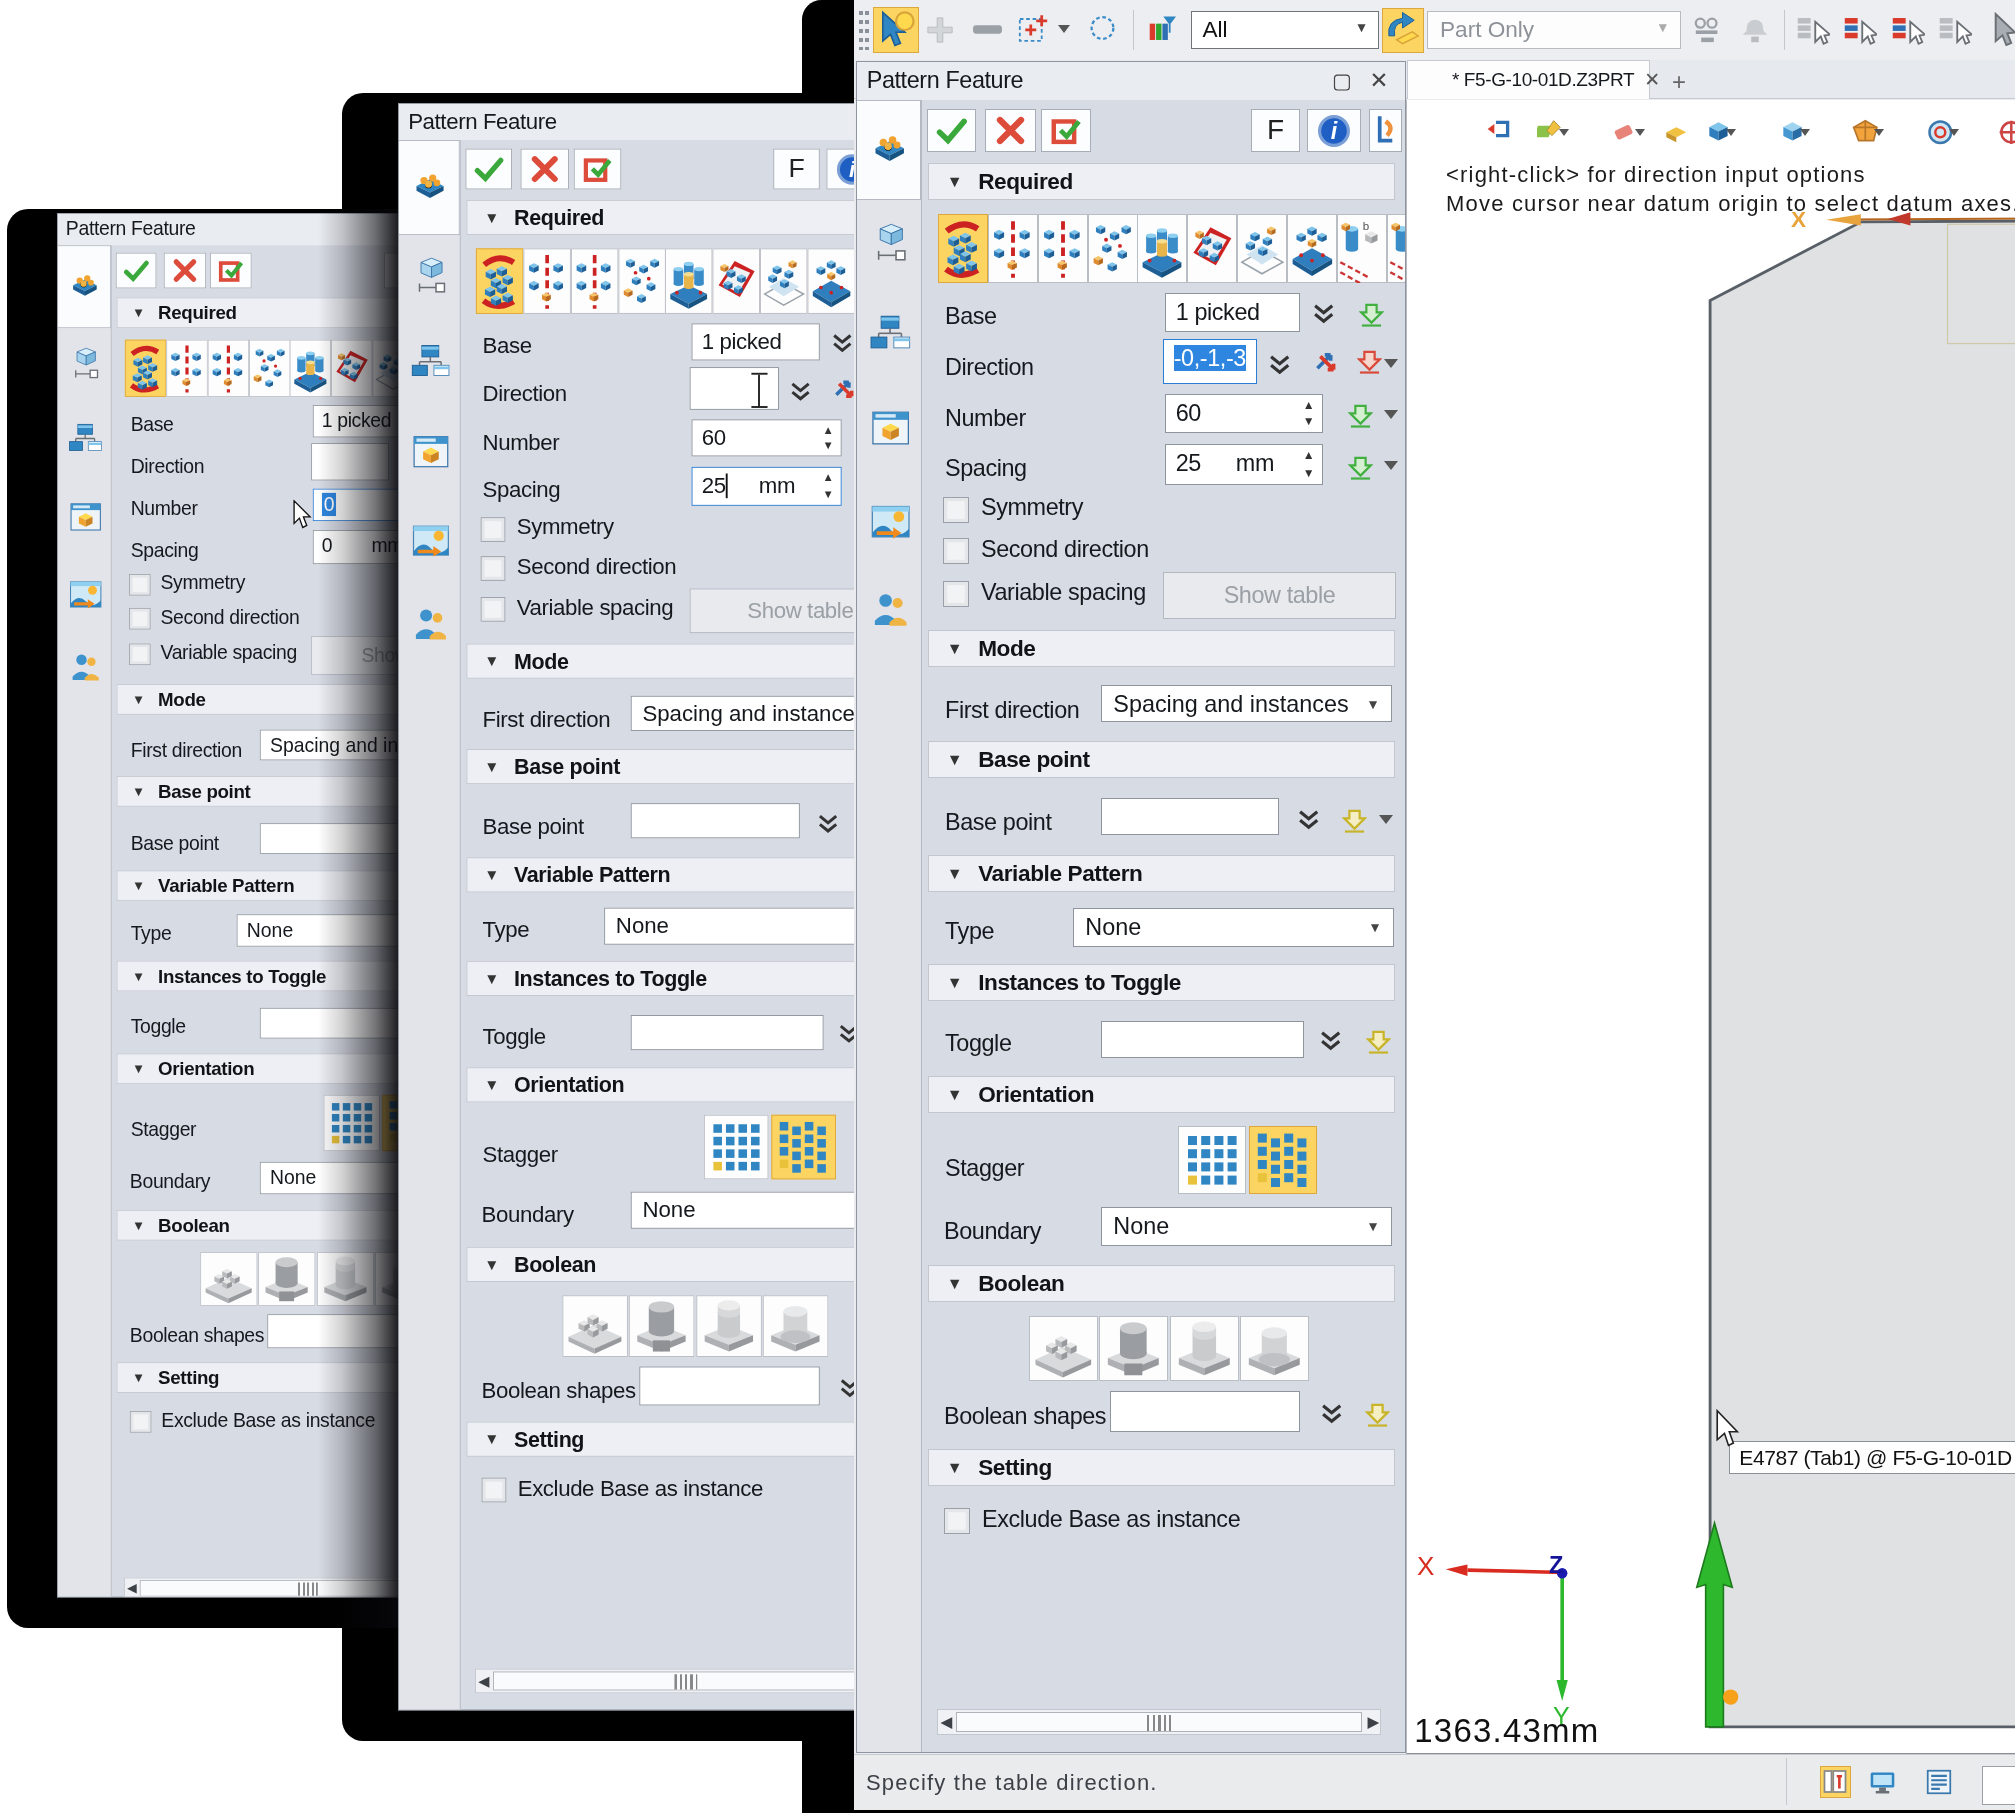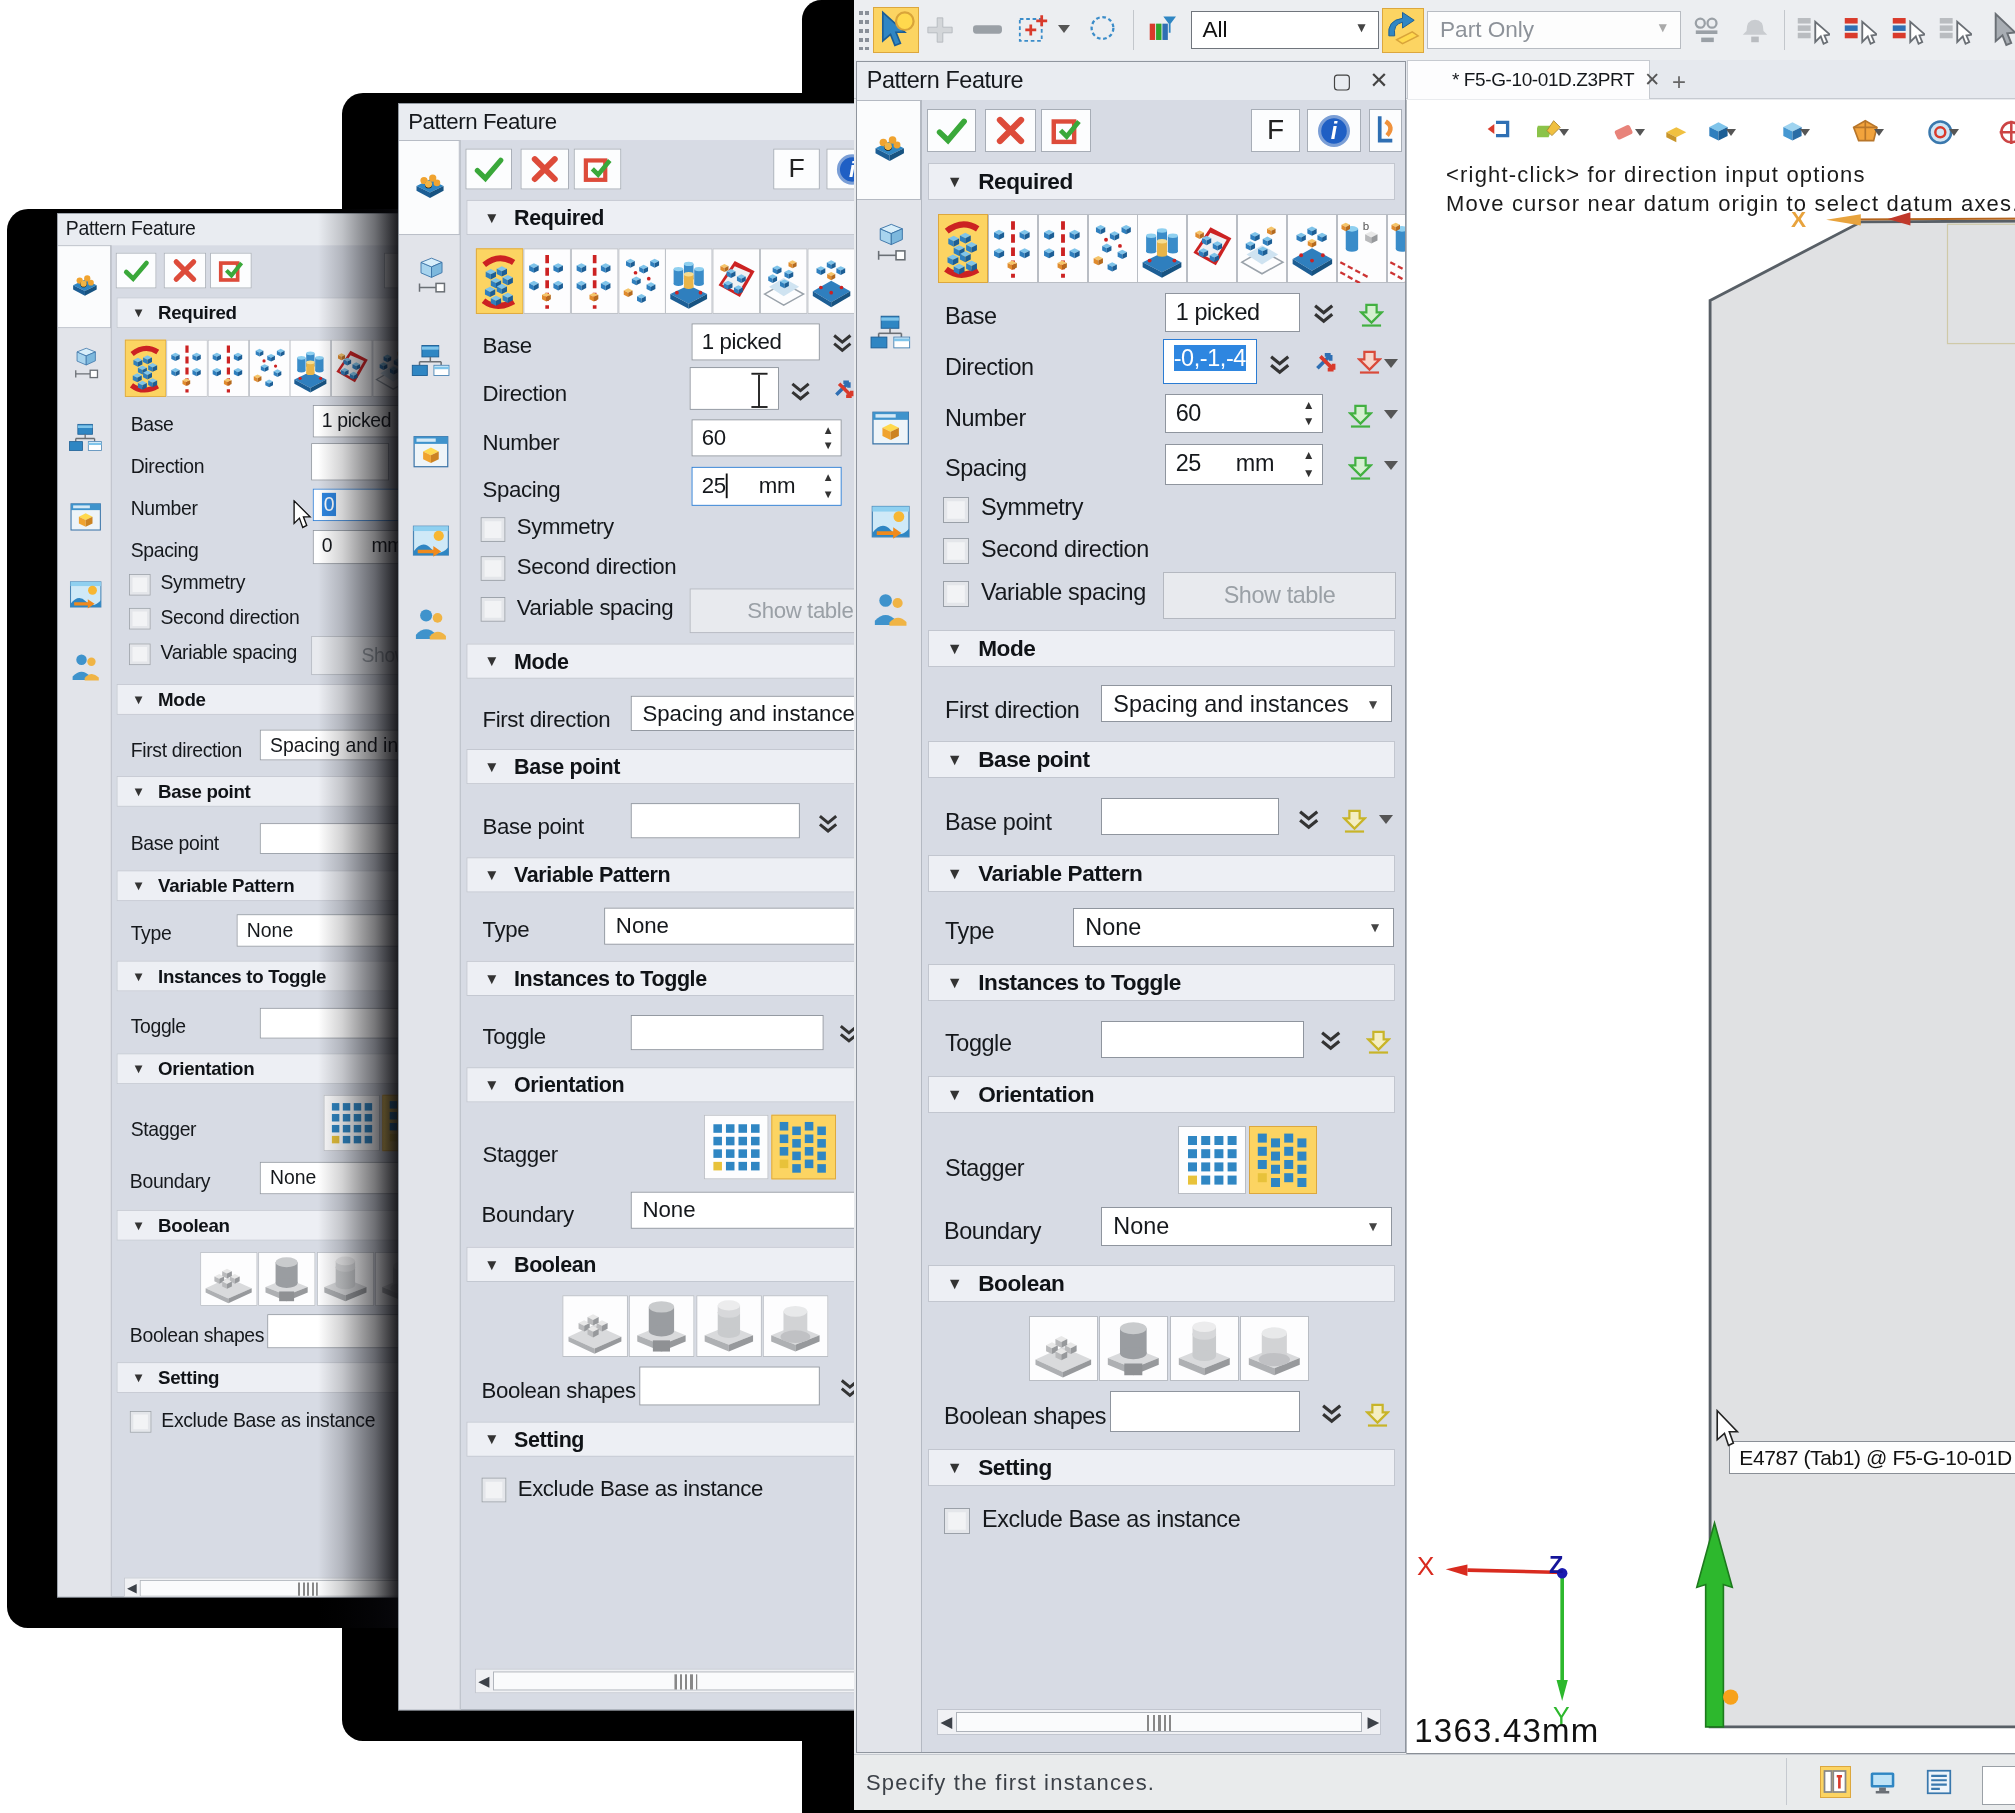--- a/index.html
+++ b/index.html
@@ -1121,21 +1121,21 @@
       <div style="position:absolute;left:319px;top:29px;width:0;height:0;border-left:5.2px solid transparent;border-right:5.2px solid transparent;border-top:7.3px solid #555"></div>
       <div style="position:absolute;left:393px;top:29px;width:0;height:0;border-left:5.2px solid transparent;border-right:5.2px solid transparent;border-top:7.3px solid #555"></div>
       <div style="position:absolute;left:467px;top:29px;width:0;height:0;border-left:5.2px solid transparent;border-right:5.2px solid transparent;border-top:7.3px solid #555"></div>
       <div style="position:absolute;left:542px;top:29px;width:0;height:0;border-left:5.2px solid transparent;border-right:5.2px solid transparent;border-top:7.3px solid #555"></div>
       <div style="position:absolute;left:322px;top:1341px;width:293px;height:33px;background:#fefefe;border:1.2px solid #8a8f96;font-size:21px;color:#111;text-align:center;line-height:31px;letter-spacing:-0.4px">E4787 (Tab1) @ F5-G-10-01D</div>
       <svg style="position:absolute;left:307px;top:1309px" width="26.6" height="39" viewBox="0 0 33 48">
         <path d="M4 2 L4 38 L13 30 L18 45 L24 42 L19 28 L29 28 Z" fill="#fff" stroke="#222" stroke-width="2"></path>
       </svg>
     </div>
     <div style="position:absolute;left:854px;top:1754px;width:1851px;height:56px;background:#e9ebec;border-top:0.8px solid #c6cad0;z-index:11">
-      <div style="position:absolute;left:12px;top:14.5px;font-size:22px;color:#3c4148;letter-spacing:1.2px">Specify the first instances.</div>
+      <div style="position:absolute;left:12px;top:14.5px;font-size:22px;color:#3c4148;letter-spacing:1.2px">Specify the table direction.</div>
       <div style="position:absolute;left:932px;top:3.2px;width:1.2px;height:47px;background:#c6cad0"></div>
       <div style="position:absolute;left:966px;top:11.3px;width:31px;height:32px;background:#fcd462;border:1.2px solid #dca73e"><svg viewBox="0 0 32 32" width="28" height="29">
           <rect x="4" y="4" width="8" height="24" fill="#fff" stroke="#888" stroke-width="2"></rect>
           <rect x="14" y="4" width="14" height="24" fill="#fff" stroke="#888" stroke-width="2"></rect>
           <path d="M18 10 L24 10 M21 10 L21 24" stroke="#d93a2b" stroke-width="3"></path>
         </svg></div>
       <div style="position:absolute;left:1015px;top:14.5px;width:28px;height:26px"><svg viewBox="0 0 32 28" width="27" height="25">
           <rect x="2" y="2" width="28" height="18" rx="2" fill="#2f86c3"></rect>
           <rect x="5" y="5" width="22" height="12" fill="#bfe3f7"></rect>
           <rect x="12" y="20" width="8" height="4" fill="#6a6f75"></rect>
@@ -1432,21 +1432,21 @@
       <div class="lab" style="left:88px;top:241px">Base</div>
       <div class="ibox" style="left:308px;top:231px;width:135px;height:39px"><span class="ival">1 picked</span></div>
       <svg style="position:absolute;left:455px;top:241px" width="23.4" height="22.6" viewBox="0 0 30 28">
         <path d="M4 3 L15 12 L26 3 M4 14 L15 23 L26 14" stroke="#333" stroke-width="4" fill="none"></path>
       </svg>
       <svg style="position:absolute;left:502px;top:240px" width="25" height="25" viewBox="0 0 34 34">
         <path d="M10 4 L24 4 L24 14 L31 14 L17 28 L3 14 L10 14 Z" fill="#d5f0d0" stroke="#42b041" stroke-width="3"></path>
         <line x1="4" y1="32" x2="30" y2="32" stroke="#42b041" stroke-width="3"></line>
       </svg>
       <div class="lab" style="left:88px;top:292px">Direction</div>
-      <div class="ibox foc" style="left:306px;top:277px;width:94px;height:45px"><span class="isel">-0,-1,-4</span></div>
+      <div class="ibox foc" style="left:306px;top:277px;width:94px;height:45px"><span class="isel">-0,-1,-3</span></div>
       <svg style="position:absolute;left:411px;top:292px" width="23.4" height="22.6" viewBox="0 0 30 28">
         <path d="M4 3 L15 12 L26 3 M4 14 L15 23 L26 14" stroke="#333" stroke-width="4" fill="none"></path>
       </svg>
       <svg style="position:absolute;left:456px;top:287px" width="25" height="26.6" viewBox="0 0 34 36">
         <path d="M6 26 L24 8 M24 8 L24 16 M24 8 L16 8" stroke="#2f6fb3" stroke-width="5" fill="none"></path>
         <path d="M10 10 L28 28 M28 28 L28 20 M28 28 L20 28" stroke="#d93a2b" stroke-width="5" fill="none"></path>
       </svg>
       <svg style="position:absolute;left:500px;top:287px" width="25" height="25" viewBox="0 0 34 34">
         <path d="M10 4 L24 4 L24 14 L31 14 L17 28 L3 14 L10 14 Z" fill="#f6d7cd" stroke="#d94a3a" stroke-width="3"></path>
         <line x1="4" y1="32" x2="30" y2="32" stroke="#d94a3a" stroke-width="3"></line>

